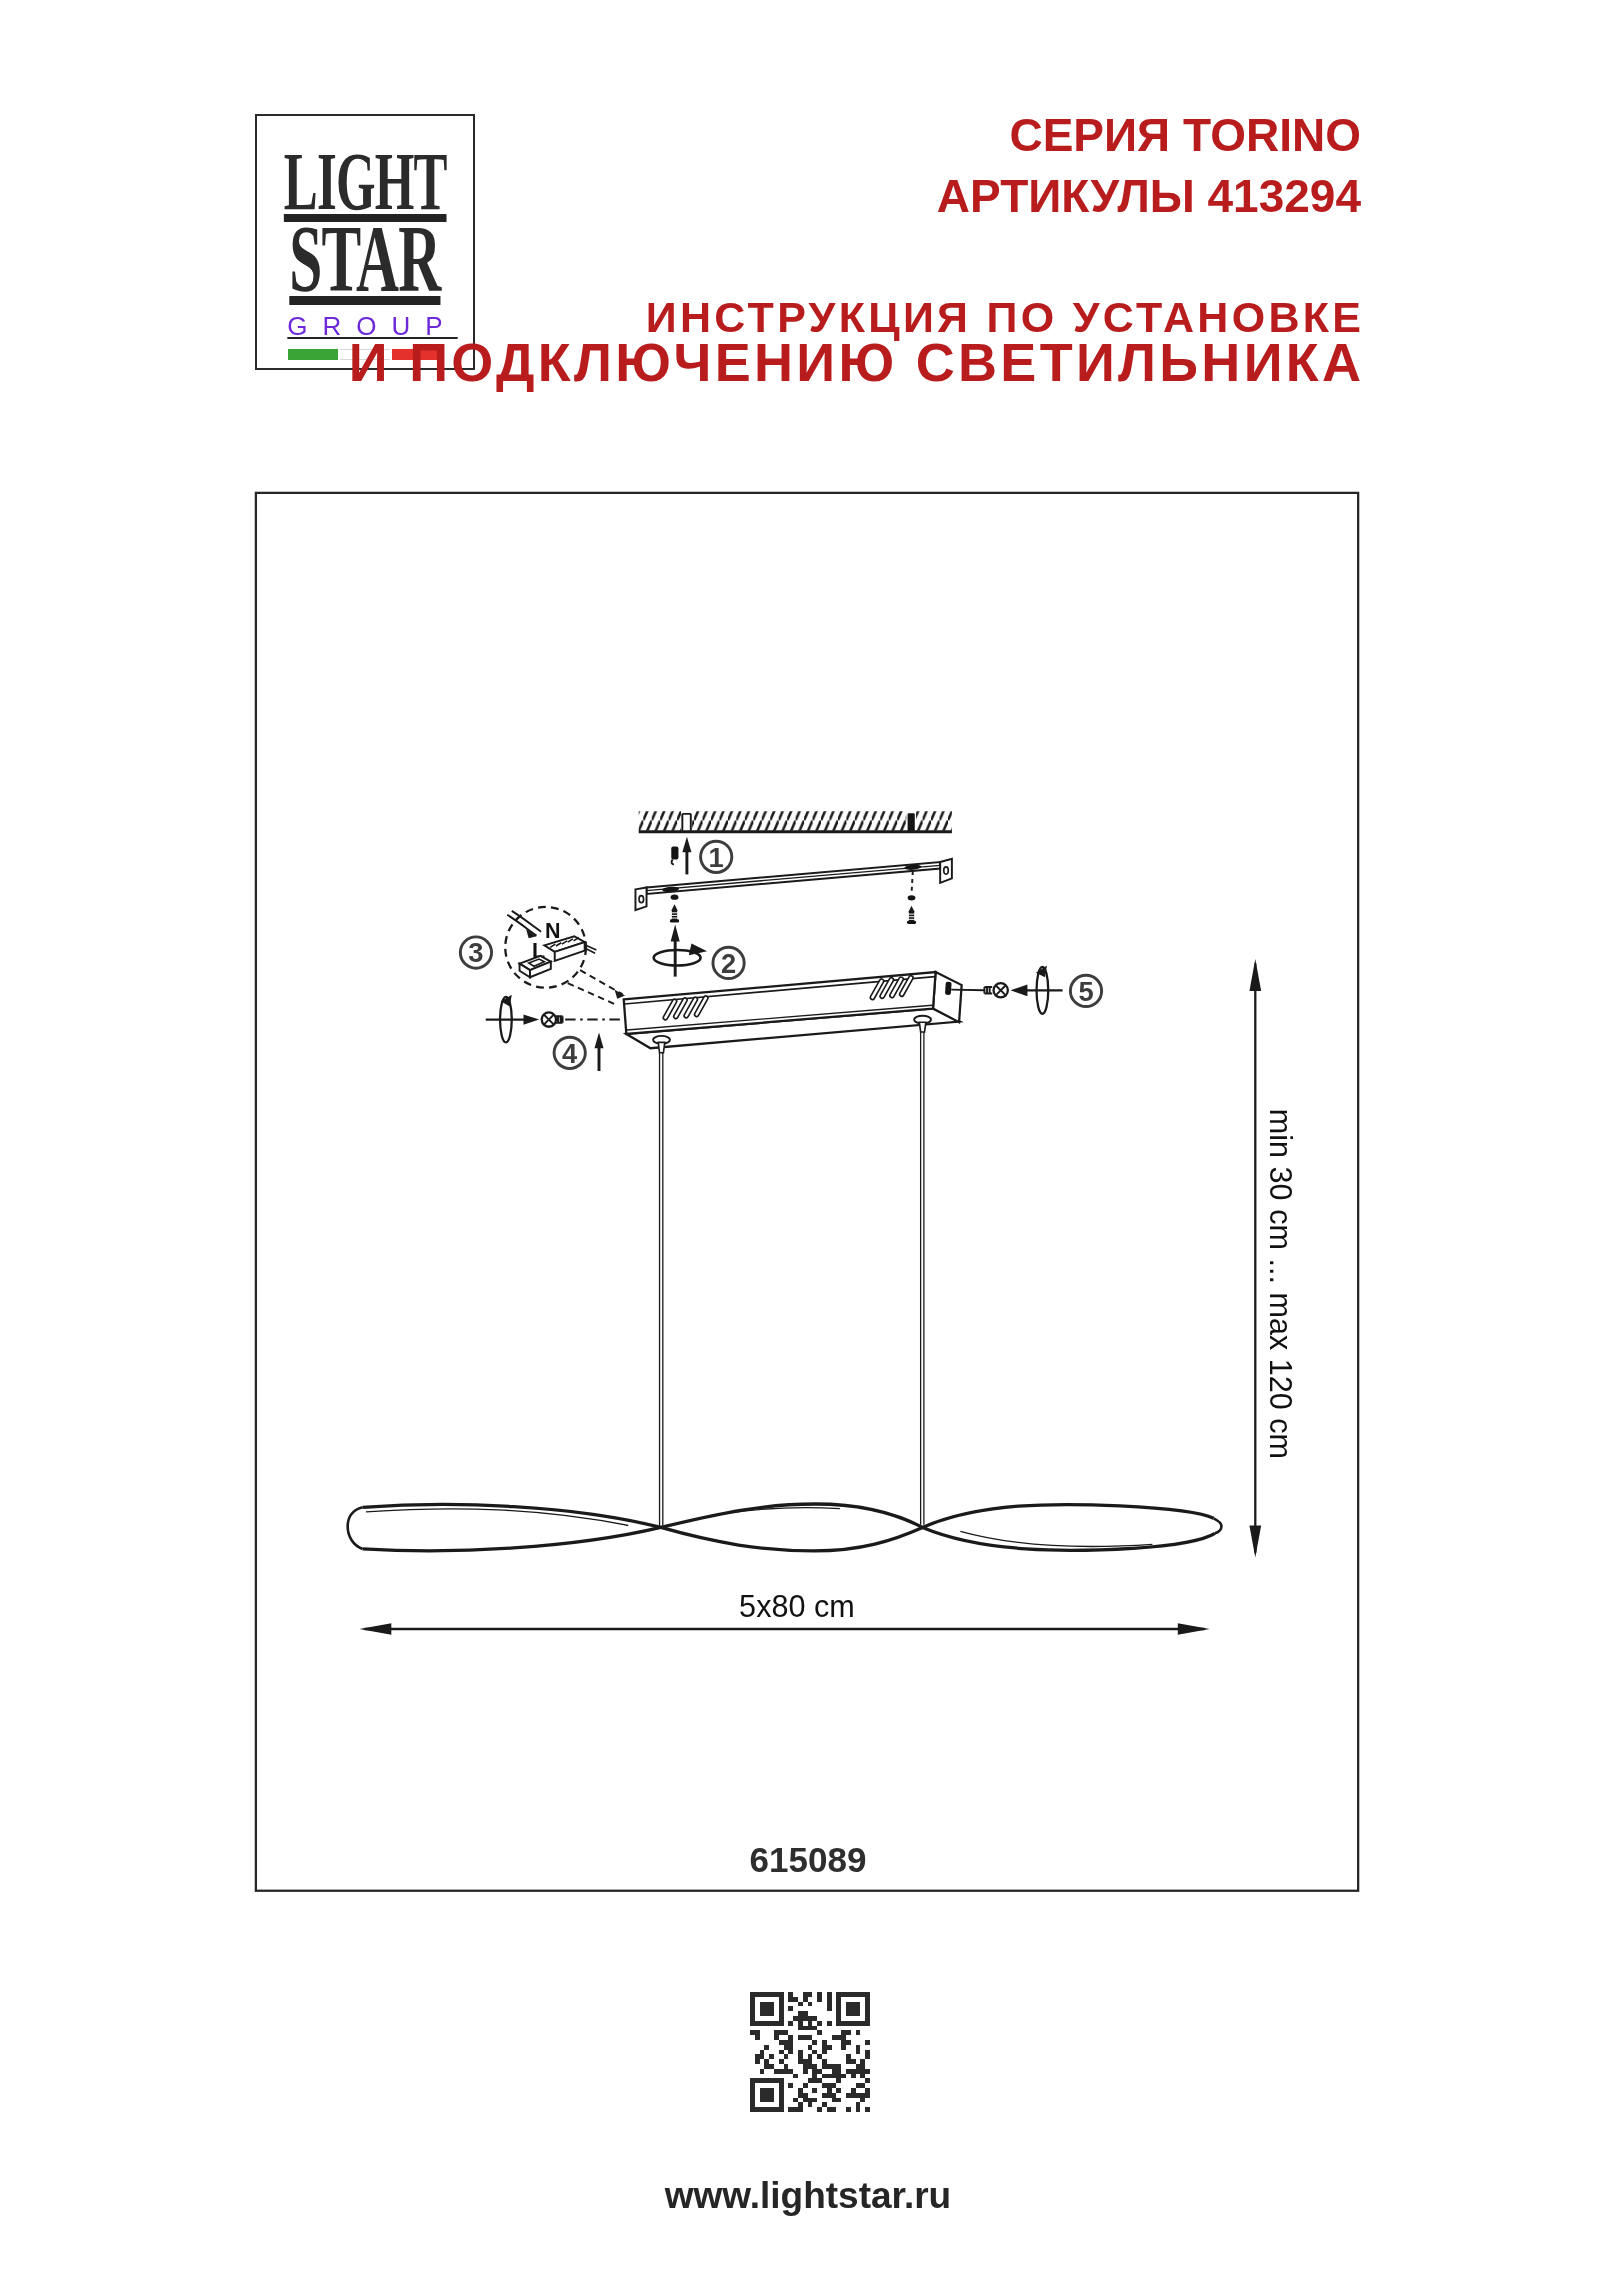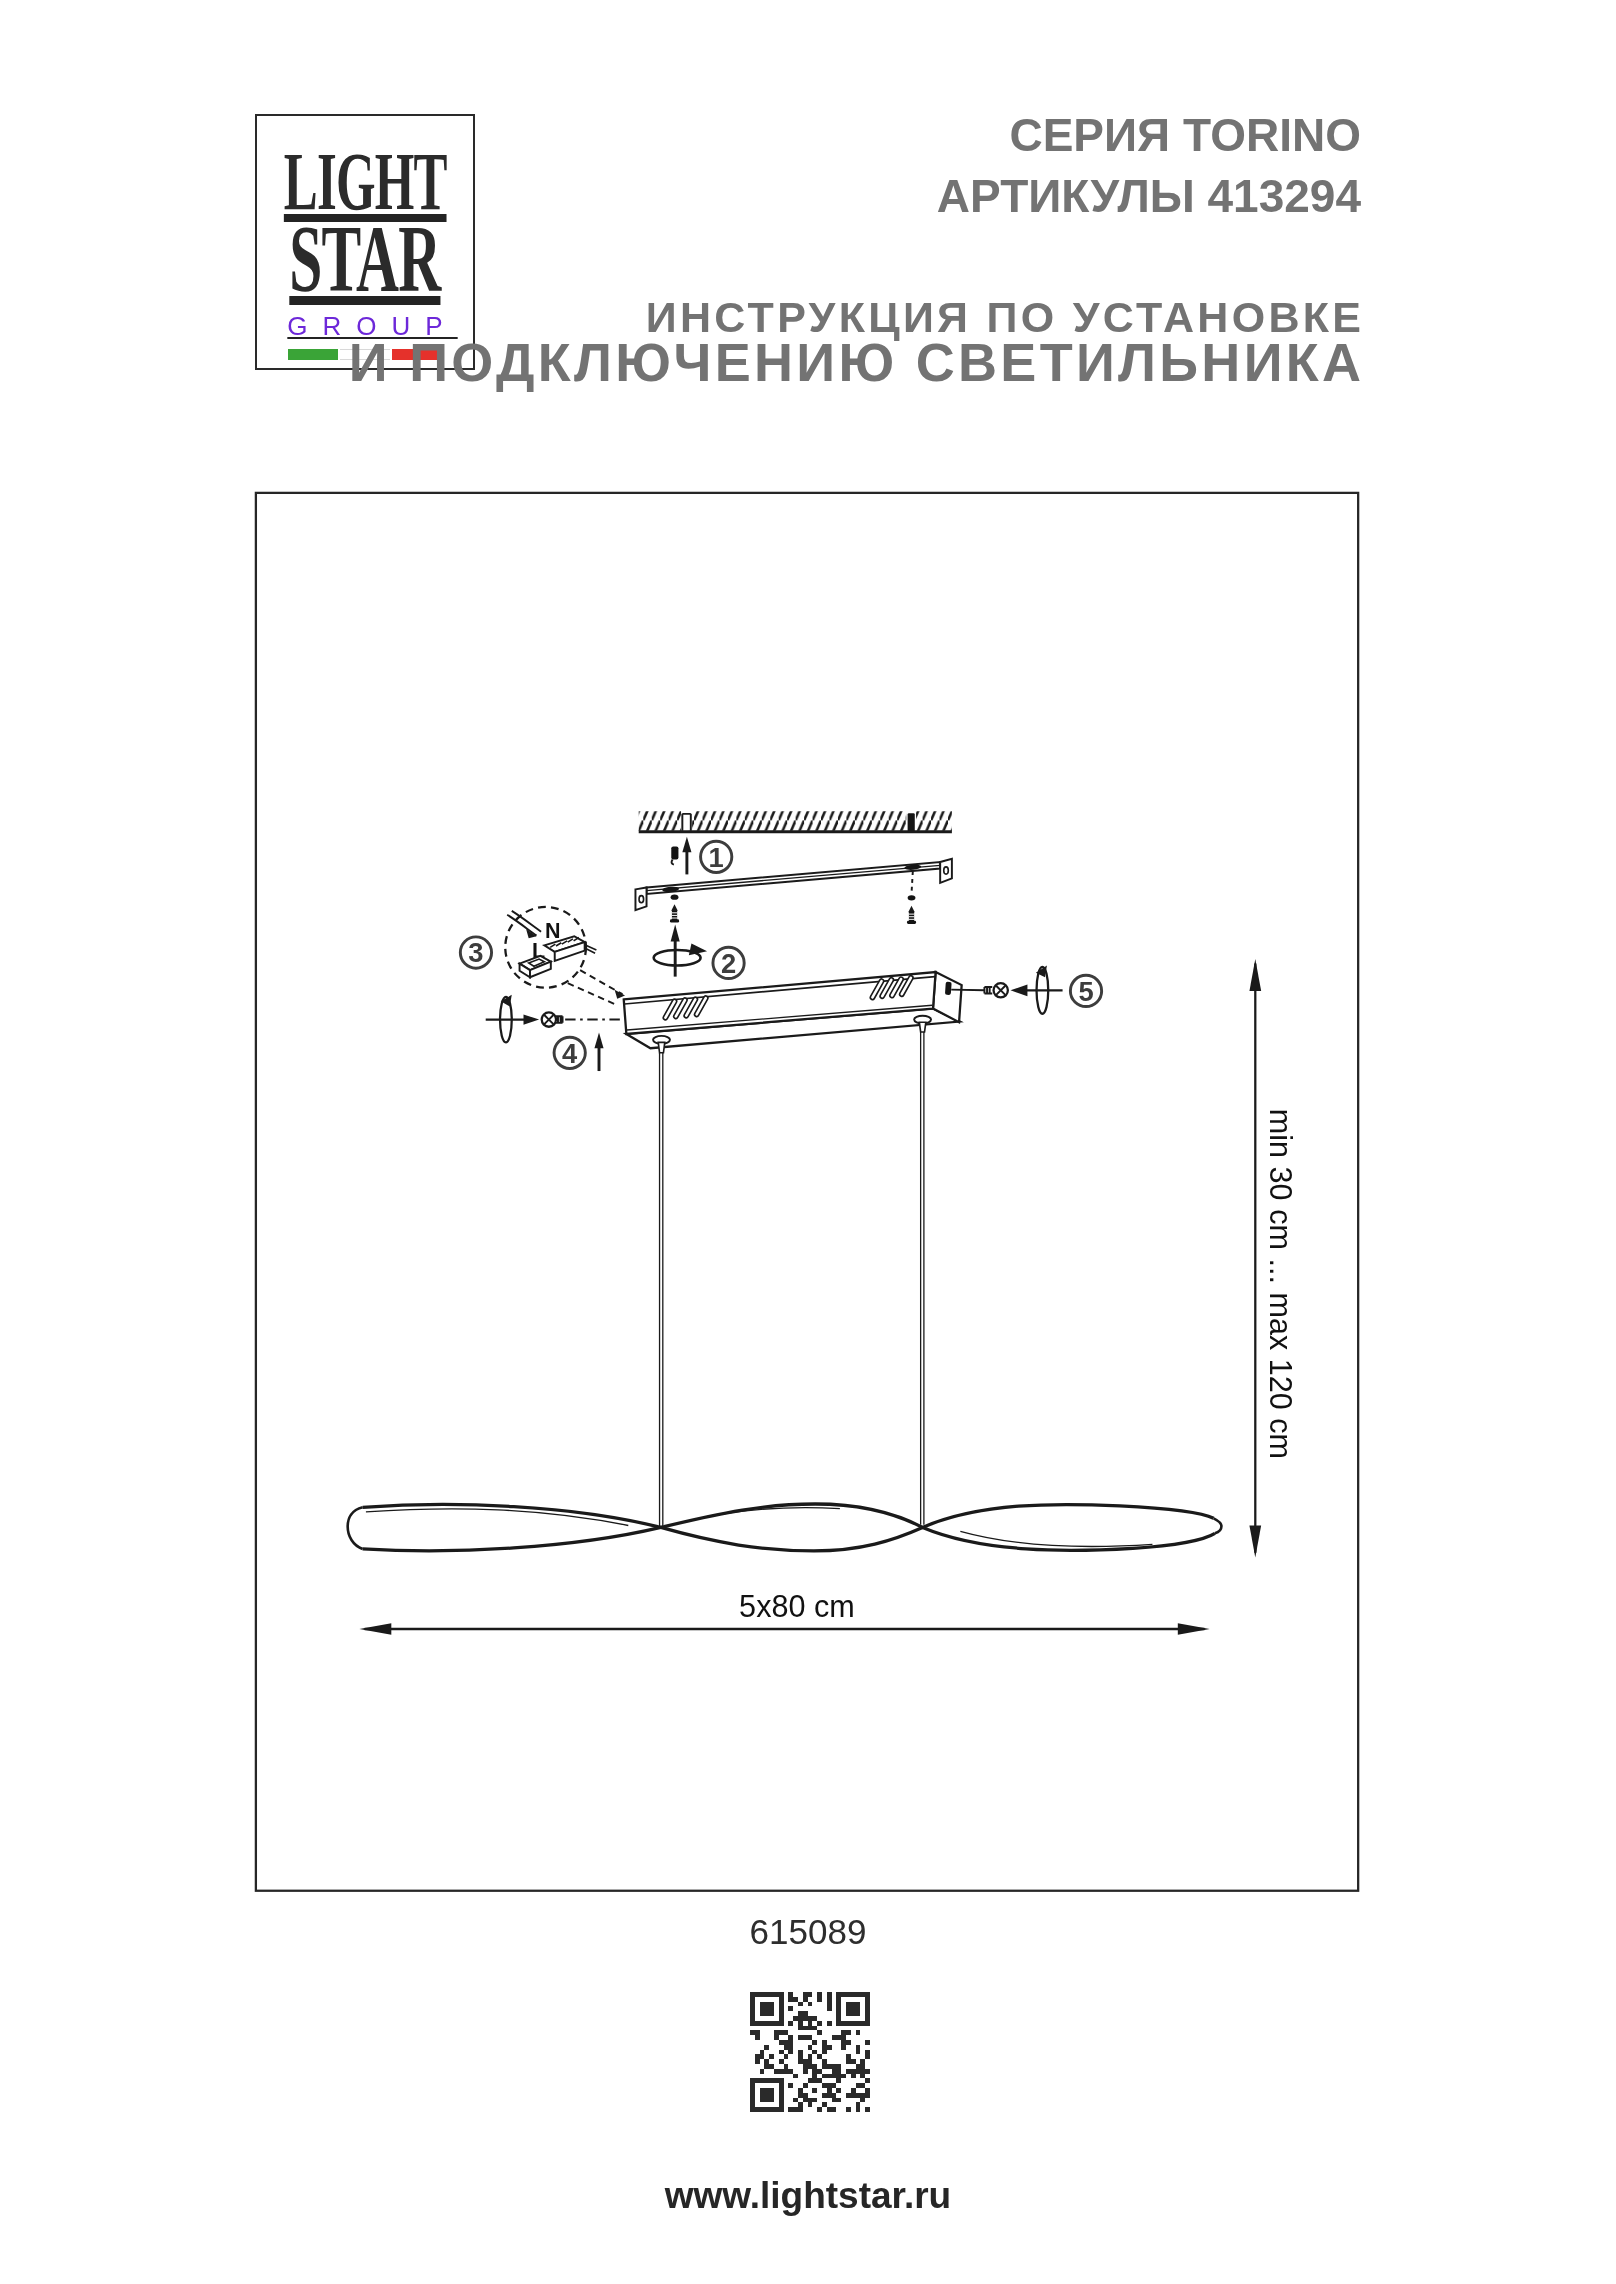--- a/index.html
+++ b/index.html
@@ -13,27 +13,27 @@
   .logo-l1{font-size:82px;margin-top:31px;}
   .logo-l2{font-size:96px;}
   .logo-l3{font-family:"Liberation Sans","DejaVu Sans",sans-serif;font-weight:400;font-size:26px;color:#6d28d9;
            letter-spacing:15px;margin-top:13px;margin-right:-15px;line-height:1;transform:none;}
   .flag{margin-top:10.4px;width:155px;height:10.4px;display:flex;}
   .flag div{flex:1;}
   .flag .g{margin-right:2px;}
   .flag .w{border-top:0.7px solid #d8d8d8;border-bottom:0.7px solid #d8d8d8;box-sizing:border-box;background:#fff;}
   .flag .r{margin-left:2px;}
   
-  .hdr{right:255px;text-align:right;font-weight:700;color:#737373;line-height:1;white-space:nowrap;}
+  .hdr{right:255px;text-align:right;font-weight:700;color:#b91c1c;line-height:1;white-space:nowrap;}
   .hdr-series{top:112px;font-size:46px;}
   .hdr-articles{top:173px;font-size:46px;}
   .hdr-instr1{top:296px;font-size:43px;letter-spacing:3.3px;margin-right:-3.3px;}
   .hdr-instr2{top:335px;font-size:54px;letter-spacing:3.3px;margin-right:-3.3px;}
   
-  .f-article{top:1912px;left:0;width:1616px;text-align:center;font-size:35px;font-weight:400;color:#2e2e2e;}
+  .f-article{top:1840px;left:0;width:1616px;text-align:center;font-size:35px;font-weight:700;color:#2e2e2e;}
   .f-site{top:2175px;left:0;width:1616px;text-align:center;font-size:37px;font-weight:700;color:#262626;}
   
   svg.sheet{left:0;top:0;}
   .ln{stroke:#1a1a1a;fill:none;}
   .fillink{fill:#1a1a1a;stroke:none;}
   .stepc{stroke:#3d3d3d;stroke-width:4.5;fill:#fff;}
   .stepn{font:700 42px "Liberation Sans","DejaVu Sans",sans-serif;fill:#3d3d3d;text-anchor:middle;}
   .dimtxt{font:400 47px "Liberation Sans","DejaVu Sans",sans-serif;fill:#111;text-anchor:middle;}
   .termlbl{font:700 33px "Liberation Sans","DejaVu Sans",sans-serif;fill:#111;text-anchor:middle;}
 </style>

